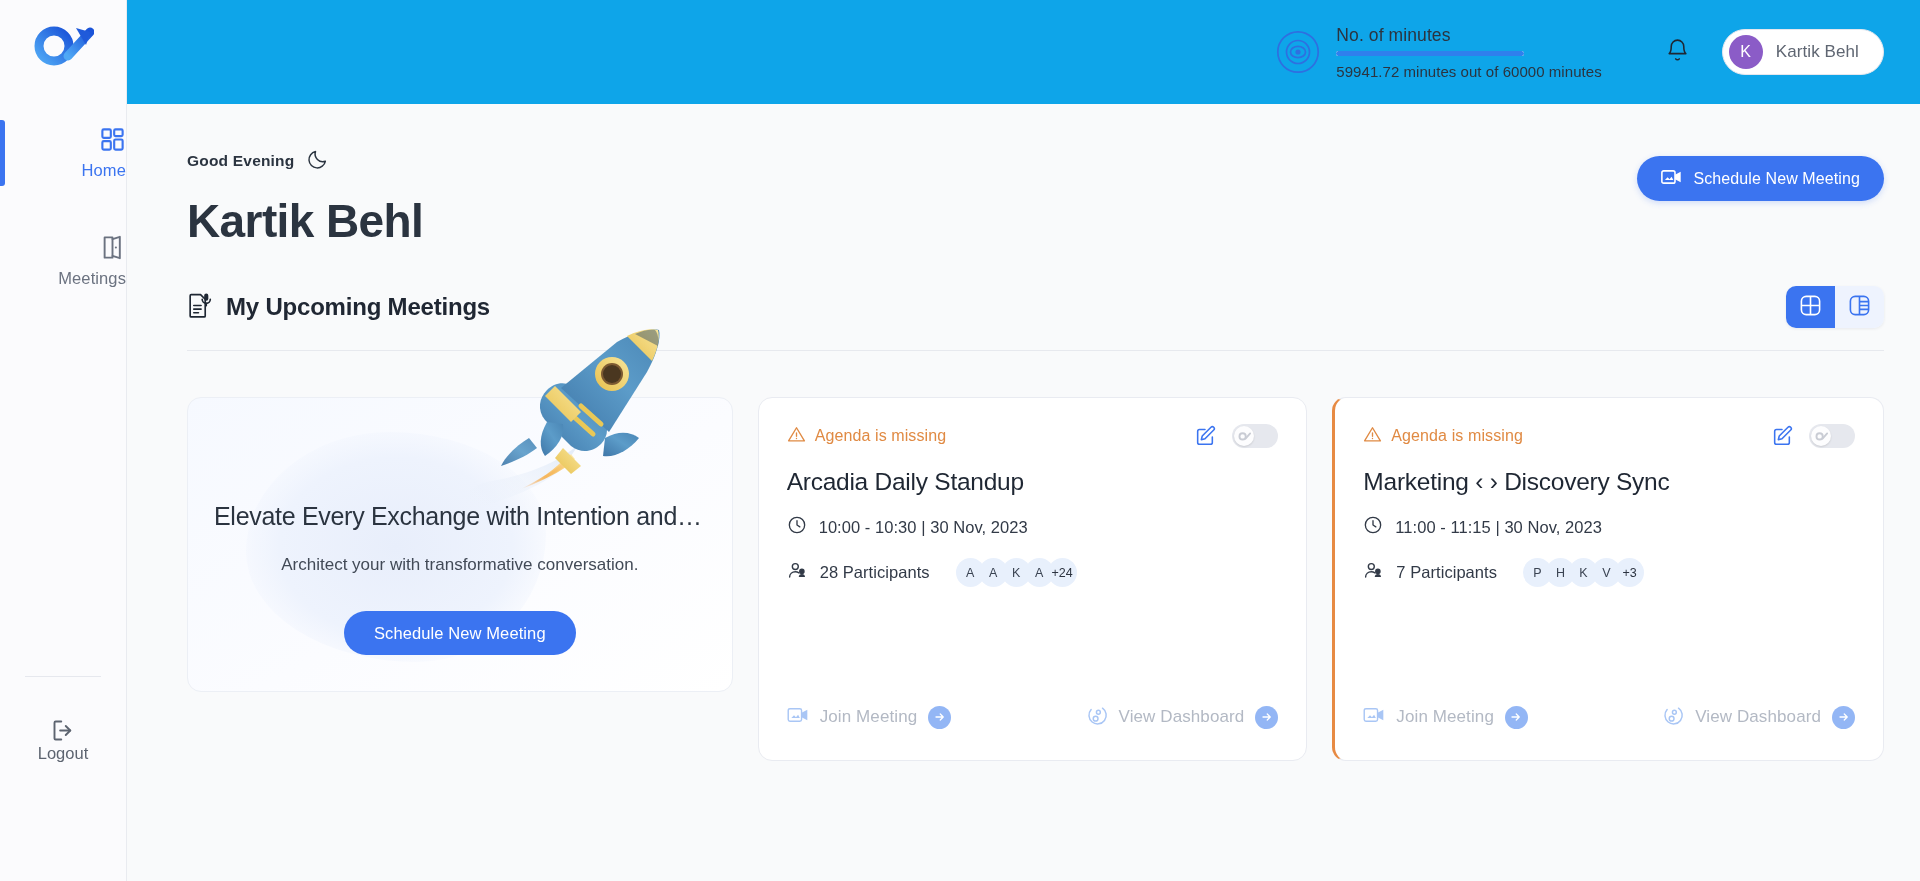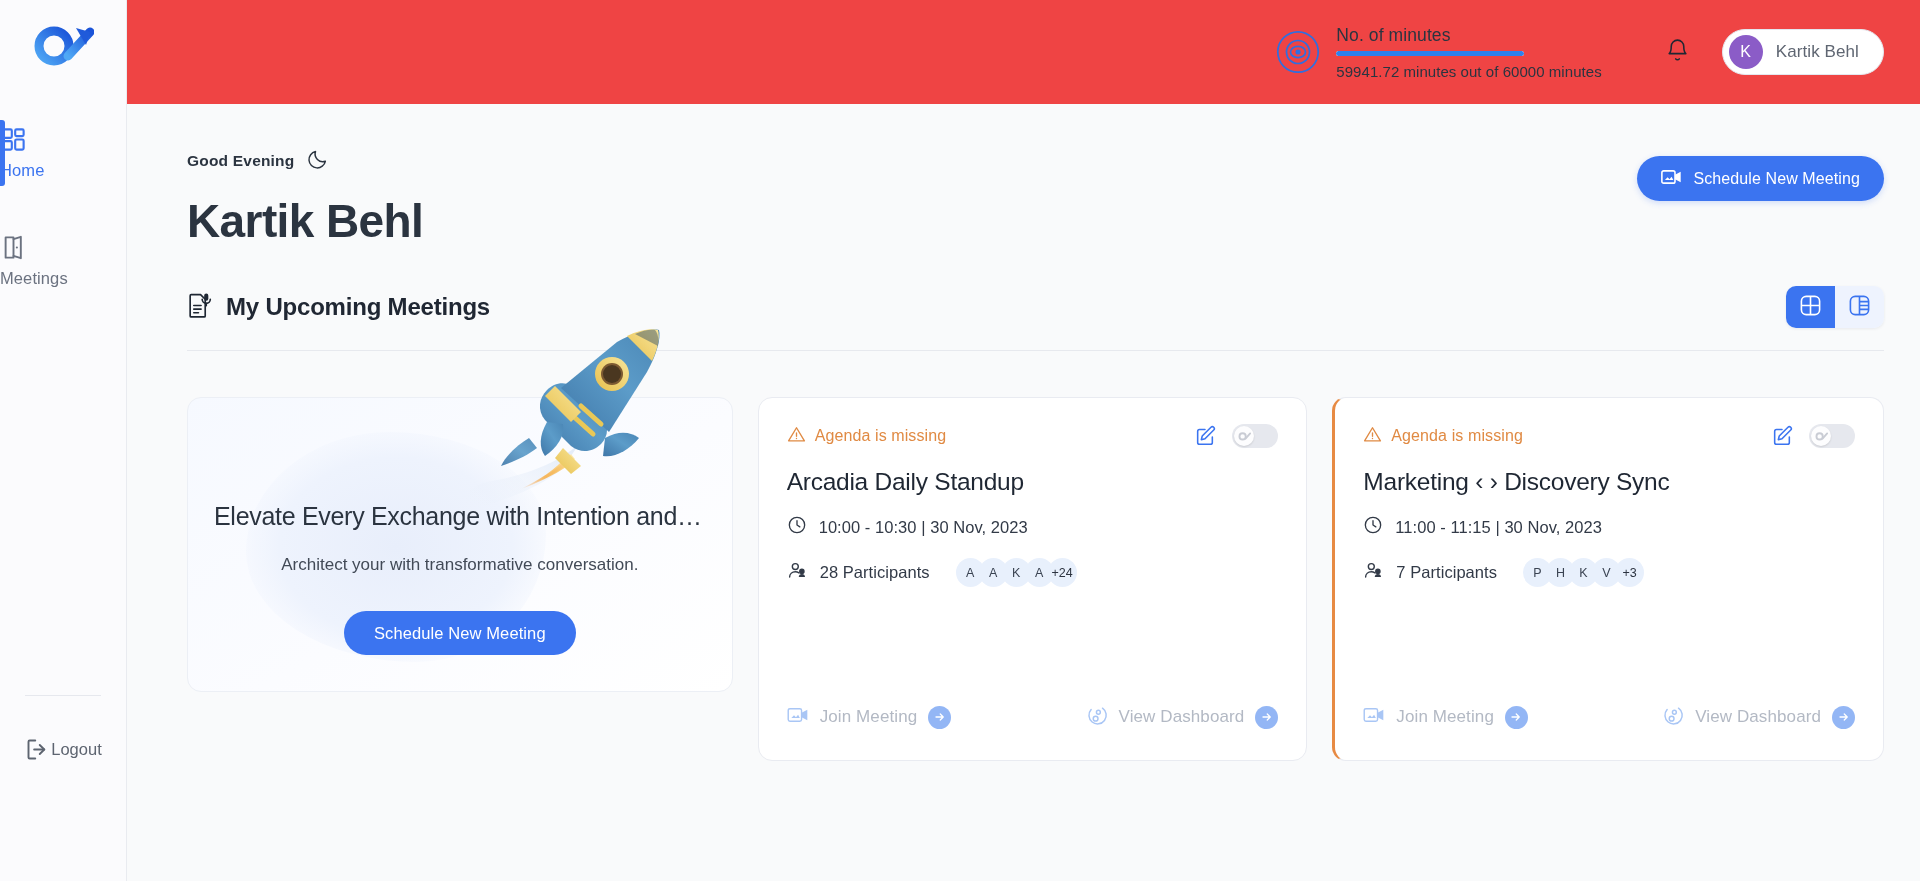--- a/index.html
+++ b/index.html
@@ -16,57 +16,57 @@
     width: 127px; height: 881px; flex: 0 0 127px;
     background: #fbfbfd;
     border-right: 1px solid #e9ebf0;
     display: flex; flex-direction: column; align-items: center;
     position: relative;
   }
   .logo-wrap { margin-top: 22px; margin-bottom: 46px; }
   .nav-list { width: 100%; display: flex; flex-direction: column; align-items: center; }
   .nav-item {
     width: 100%; height: 74px;
-    display: flex; flex-direction: column; align-items: flex-start; justify-content: center;
+    display: flex; flex-direction: column; align-items: flex-end; justify-content: center;
     gap: 8px; position: relative; cursor: pointer;
     color: #6b7280;
   }
   .nav-item + .nav-item { margin-top: 34px; }
   .nav-item.active { color: #3b74f0; }
   .nav-item.active::before {
     content: ""; position: absolute; left: 0; top: 4px; bottom: 4px;
     width: 5px; background: #3b74f0; border-radius: 0 3px 3px 0;
   }
   .nav-label { font-size: 16.5px; letter-spacing: .1px; }
   .nav-icon { display: block; line-height: 0; }
 
   .sidebar-bottom {
     margin-top: auto; width: 100%;
     display: flex; flex-direction: column; align-items: center;
     padding-bottom: 118px;
   }
   .sidebar-divider { width: 76px; height: 1px; background: #e6e8ee; margin-bottom: 40px; }
   .logout-item {
-    display: flex; align-items: center; 
+    display: flex; flex-direction: column; align-items: center; 
     color: #5d6470; cursor: pointer;
   }
   .logout-label { font-size: 16.5px; }
 
   
   .main {
     flex: 1 1 auto; height: 881px; background: #f9fafb;
     display: flex; flex-direction: column; overflow: hidden;
   }
 
   
   .topbar {
     height: 104px; flex: 0 0 104px;
     display: flex; align-items: center; justify-content: flex-end;
     padding-right: 36px; gap: 0px;
-    background: #ef4444;
+    background: #0ea5e9;
   }
   .minutes-widget { display: flex; align-items: center; gap: 16px; margin-right: 54px; }
   .minutes-icon { flex: 0 0 auto; line-height: 0; }
   .minutes-body { display: flex; flex-direction: column; }
   .minutes-title { font-size: 17.5px; color: #2b3440; margin-bottom: 5px; letter-spacing: .1px; }
   .progress-track {
     width: 188px; height: 5px; background: #dfe4ec; border-radius: 3px; overflow: hidden;
     margin-bottom: 7px;
   }
   .progress-fill { height: 100%; background: #2f80ed; border-radius: 3px; }

